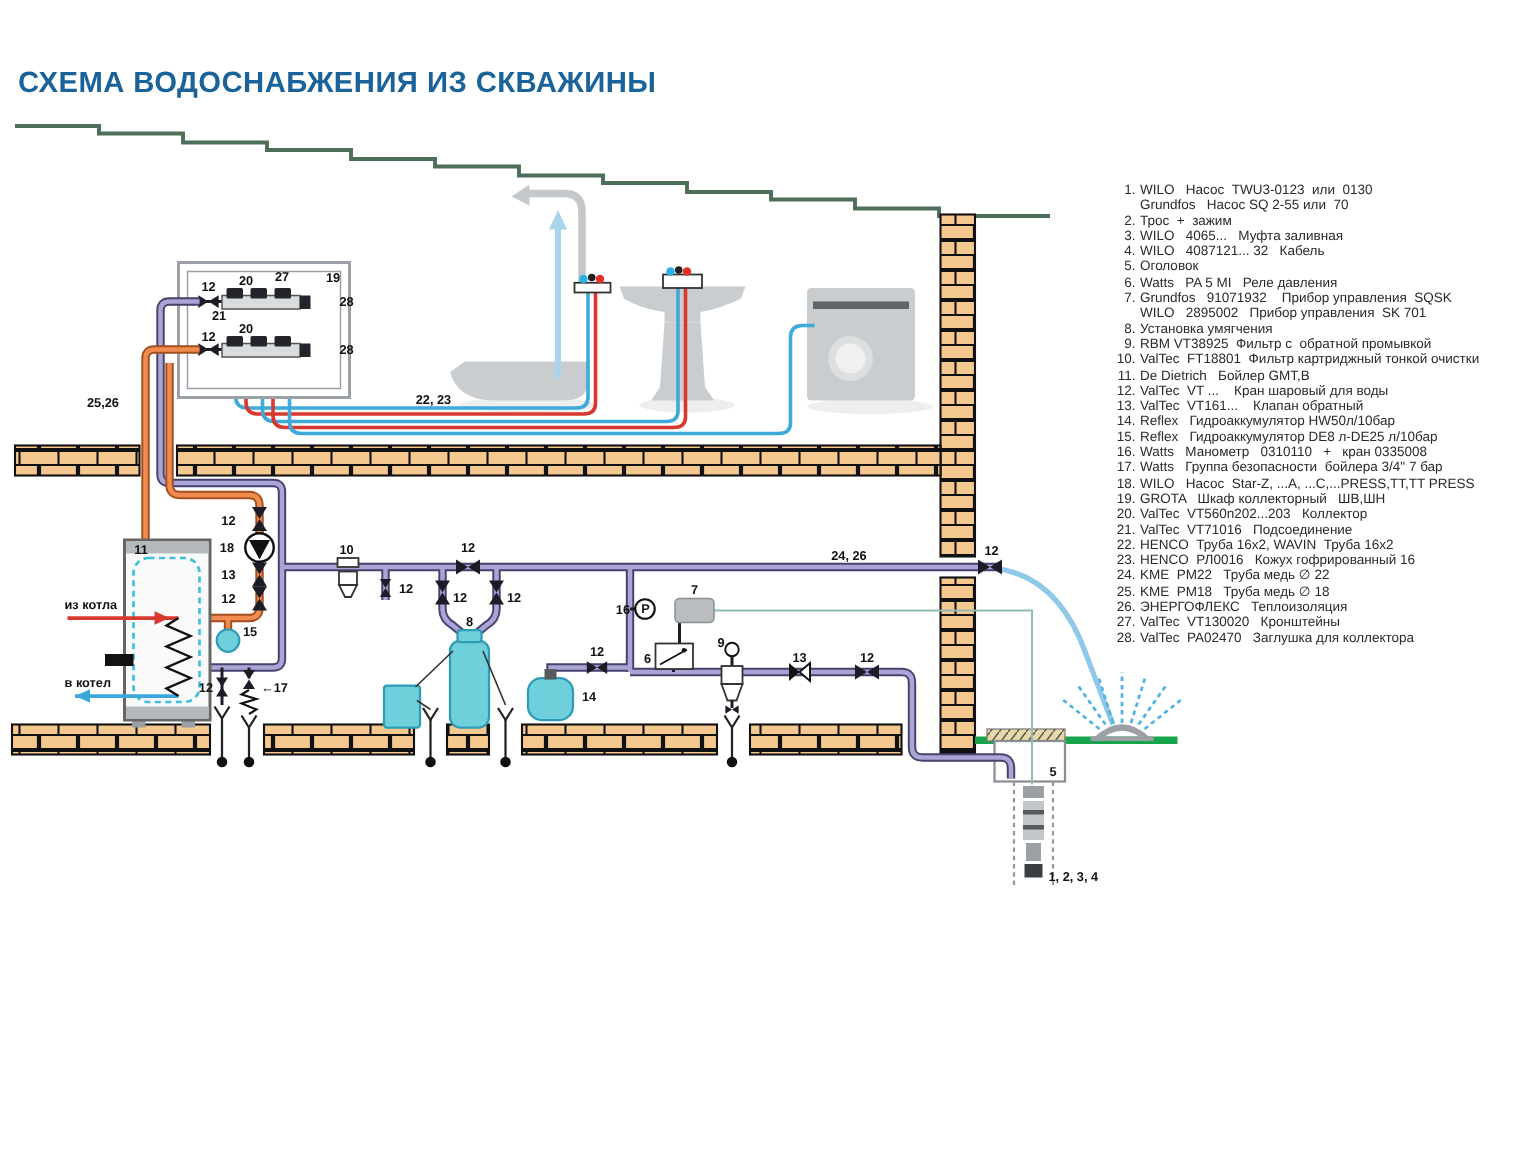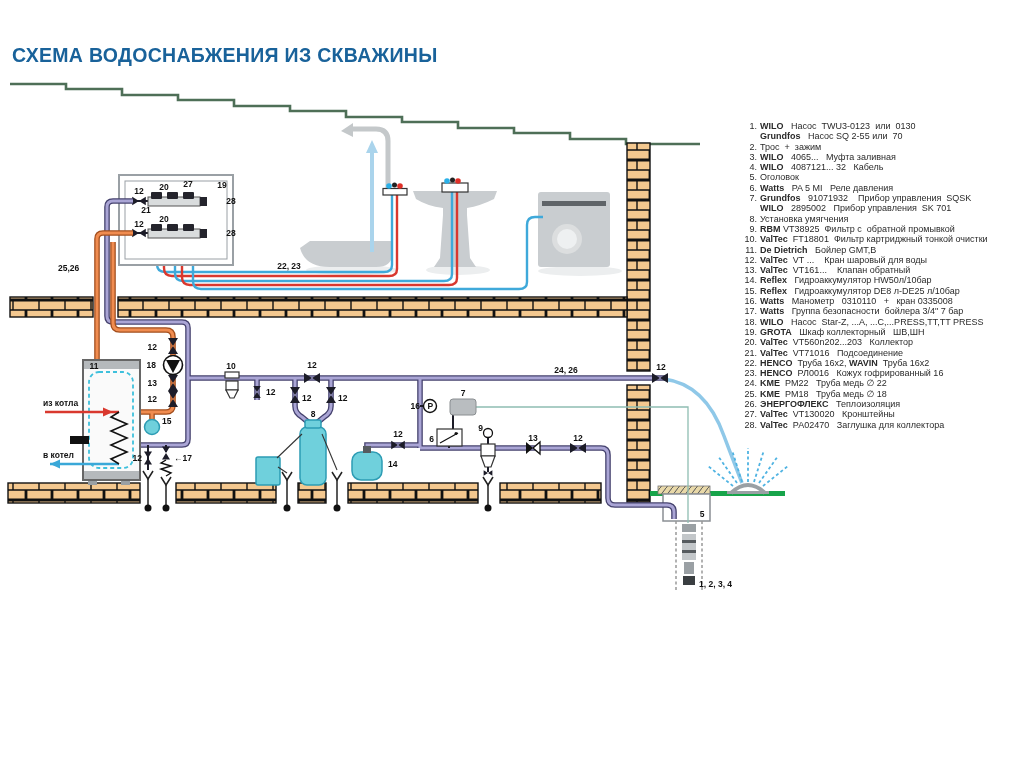--- a/index.html
+++ b/index.html
@@ -4,21 +4,21 @@
 <style>
   html,body{margin:0;padding:0;background:#fff;}
   .canvas{position:relative;width:1024px;height:768px;background:#fff;overflow:hidden;
           font-family:"Liberation Sans",sans-serif;padding-left:41px;}
   .title{position:absolute;left:12px;top:44px;font-size:19.5px;font-weight:bold;
          color:#19629a;letter-spacing:.3px;white-space:nowrap;}
   .legend{position:absolute;left:740px;top:121px;width:284px;font-size:9px;
           line-height:10.3px;color:#2a2a2a;white-space:pre-wrap;}
   .legend .li{display:flex;}
   .legend .num{width:17px;text-align:right;margin-right:3px;flex:none;}
-  .legend b{font-weight:bold;}
+  .legend b{font-weight:normal;}
   svg{position:absolute;left:0;top:0;}
   .lbl{font:bold 8.5px "Liberation Sans",sans-serif;fill:#111;}
   .pd-cold{stroke:#45426e;stroke-width:5.6;fill:none;}
   .pl-cold{stroke:#aaa5d5;stroke-width:3;fill:none;}
   .pd-hot{stroke:#a34e1d;stroke-width:5.6;fill:none;}
   .pl-hot{stroke:#f08c50;stroke-width:3;fill:none;}
   .tred{stroke:#d9382e;stroke-width:2.4;fill:none;}
   .tcyan{stroke:#3fa9da;stroke-width:2.4;fill:none;}
   .valve{fill:#1c1c28;}
   .thin{stroke:#1c1c28;stroke-width:2;fill:none;}

